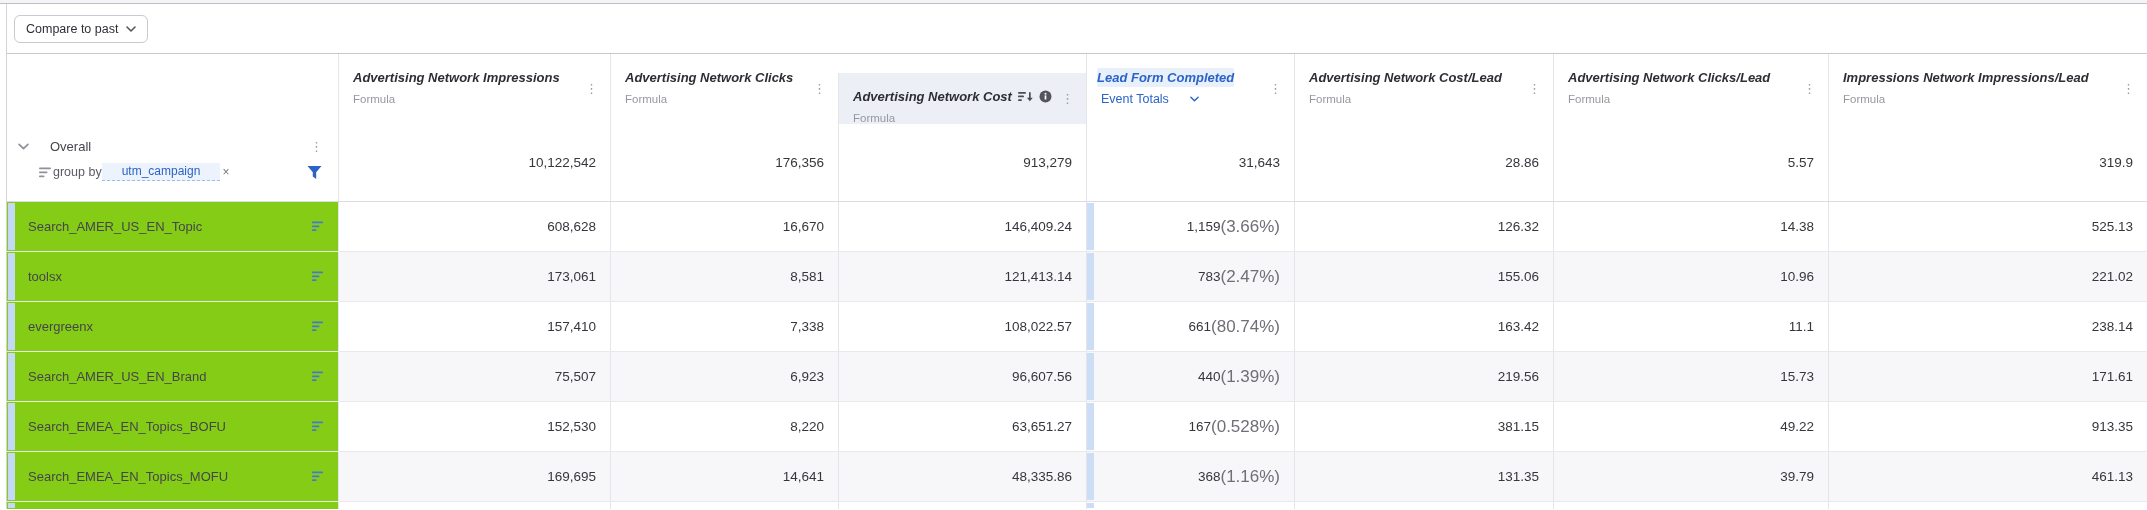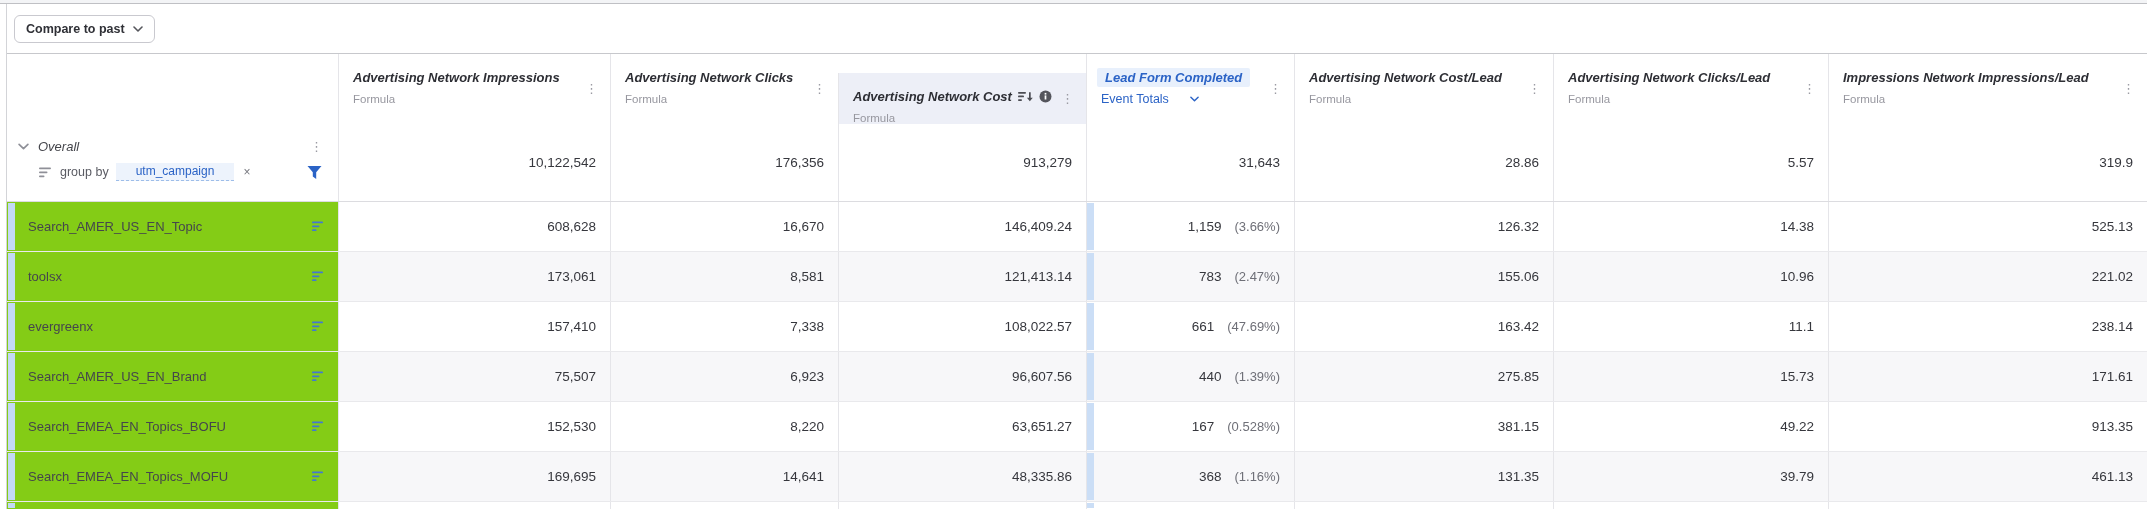--- a/index.html
+++ b/index.html
@@ -11,61 +11,61 @@
   }
   .top-strip { height:4px; background:#f3f4f6; border-bottom:1px solid #bfc0c4; }
   .panel { margin-left:6px; width:2141px; border-left:1px solid #d3d4d8; background:#fff; }
 
   
   .toolbar { height:50px; border-bottom:1px solid #c7c8cc; }
   .btn-compare {
     display:inline-flex; align-items:center; gap:8px;
     margin:11px 0 0 7px; padding:6px 11px;
     background:#fff; border:1px solid #c9c9cf; border-radius:6px;
-    font-size:12.5px; font-weight:700; color:#2f3036; cursor:pointer;
+    font-size:12.5px; font-weight:400; color:#2f3036; cursor:pointer;
     font-family:inherit;
   }
   .chev { color:#55565c; display:inline-flex; }
 
   
   .grid { display:grid; grid-template-columns:331px 272px 228px 248px 208px 259px 275px 319px; }
   .cell { border-left:1px solid #e5e5e9; position:relative; }
   .cell.first { border-left:none; }
 
   
   .header-row { height:70px; border-bottom:1px solid #e3e3e7; }
   .head-cell { padding:14px 26px 0 14px; background:#fff; }
   .head-cell.sorted { background:#edeff7;margin-top:19px; }
   .col-title { font-size:13px; font-weight:700; color:#2e2f35; display:inline-flex; align-items:center; gap:6px; line-height:15px;font-style:italic; }
   .col-sub { margin-top:7px; font-size:11.5px; color:#97979f; }
   .kebab { position:absolute; right:8px; top:50%; transform:translateY(-50%);
            color:#9b9ba3; font-size:13px; line-height:10px; cursor:pointer; padding:2px 4px; }
-  .head-cell.event .col-title { color:#2b63c6; background:#e8f0fc; border-radius:2px; padding:2px 8px; margin-left:-4px; cursor:pointer; }
+  .head-cell.event .col-title { color:#2b63c6; background:#e8f0fc; border-radius:2px; padding:2px 0; margin-left:-4px; cursor:pointer; }
   .head-cell.event .col-sub { color:#2b63c6; display:inline-flex; align-items:center; gap:21px; font-size:12.5px; margin-top:5px; cursor:pointer; }
   .icon-sort, .icon-info { display:inline-flex; color:#4b4c53; }
 
   
   .overall-row { height:78px; border-bottom:1px solid #dcdce0; }
   .overall-cell { padding:15px 10px 10px 11px; display:flex; flex-direction:column; justify-content:flex-start; }
-  .ov-line1 { display:flex; align-items:center; gap:9px;font-style:italic; }
+  .ov-line1 { display:flex; align-items:center; gap:21px; }
   .ov-label { font-size:13px; color:#45464c; }
   .ov-kebab { margin-left:auto; color:#9b9ba3; font-size:13px; line-height:10px; cursor:pointer; padding:2px 5px; }
-  .ov-line2 { margin-top:9px; margin-left:21px; display:flex; align-items:center; gap:7px; }
+  .ov-line2 { margin-top:9px; margin-left:21px; display:flex; align-items:center; }
   .groupby-label { font-size:12.5px; color:#5a5b63; }
   .chip { font-size:12px; color:#2b63c6; background:#edf3fc; padding:1px 20px 2px;
           border-bottom:1px dashed #9dbde9; cursor:pointer; }
   .chip-close { color:#77787f; font-size:12px; cursor:pointer; padding:0 2px; }
   .ov-filter { margin-left:auto; margin-right:6px; display:inline-flex; cursor:pointer; }
   .expander { color:#8f9098; display:inline-flex; cursor:pointer; }
   .gray-icon { color:#8f9098; display:inline-flex; }
 
   
   .val { display:flex; align-items:center; justify-content:flex-end;
          padding-right:14px; font-size:13.5px; color:#36373d; }
-  .pct { color:#6e6f77; margin-left:13px; font-size:13px; }
+  .pct { color:#6e6f77; margin-left:0; font-size:17px; }
   .pct:empty { display:none; }
 
   
   .data-row { height:50px; border-bottom:1px solid #e9e9ec; }
   .name-cell { display:flex; align-items:center; padding-left:21px; font-size:13px; color:#45464c; background:#84cc16; cursor:pointer; }
   .strip { position:absolute; left:1px; top:1px; bottom:1px; width:7px; background:#c3d9f4; }
   .lead-strip { position:absolute; left:0; top:1px; bottom:1px; width:7px; background:#cbdef6; }
   .breakdown { margin-left:auto; margin-right:13px; color:#4379d0; display:inline-flex; cursor:pointer; }
   .data-row:nth-of-type(even) .cell:not(.name-cell) { background:#f7f7f9; }
   .lead-cell { padding-right:14px; }
@@ -275,21 +275,21 @@
                 </g>
               </svg>
       </span>
     </div>
     <div class="cell val">157,410</div>
     <div class="cell val">7,338</div>
     <div class="cell val">108,022.57</div>
     <div class="cell val lead-cell">
       <span class="lead-strip"></span>
       <span>661</span>
-      <span class="pct">(47.69%)</span>
+      <span class="pct">(80.74%)</span>
     </div>
     <div class="cell val">163.42</div>
     <div class="cell val">11.1</div>
     <div class="cell val">238.14</div>
   </div>
         <div class="grid data-row">
     <div class="cell first name-cell">
       <span class="strip"></span>
       <span>Search_AMER_US_EN_Brand</span>
       <span class="breakdown">
@@ -303,21 +303,21 @@
       </span>
     </div>
     <div class="cell val">75,507</div>
     <div class="cell val">6,923</div>
     <div class="cell val">96,607.56</div>
     <div class="cell val lead-cell">
       <span class="lead-strip"></span>
       <span>440</span>
       <span class="pct">(1.39%)</span>
     </div>
-    <div class="cell val">275.85</div>
+    <div class="cell val">219.56</div>
     <div class="cell val">15.73</div>
     <div class="cell val">171.61</div>
   </div>
         <div class="grid data-row">
     <div class="cell first name-cell">
       <span class="strip"></span>
       <span>Search_EMEA_EN_Topics_BOFU</span>
       <span class="breakdown">
         <svg width="13" height="11" viewBox="0 0 13 11">
                 <g fill="currentColor">

